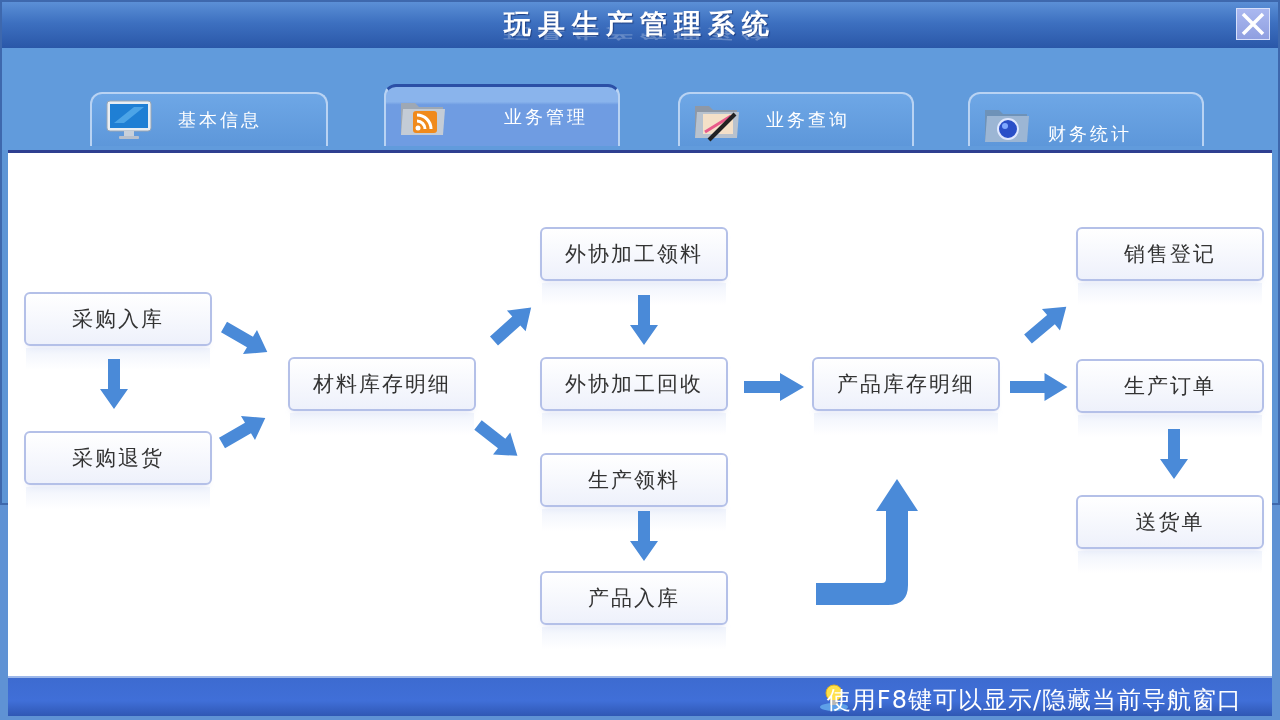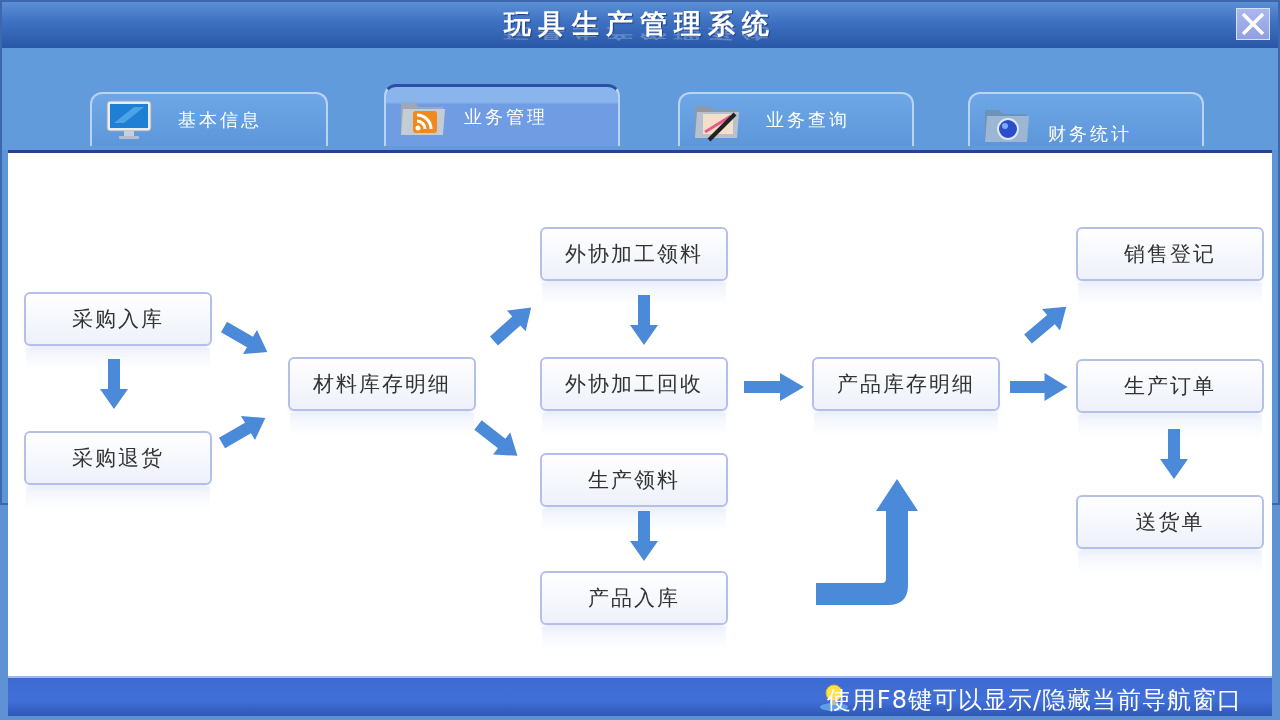--- a/index.html
+++ b/index.html
@@ -51,21 +51,21 @@
           <rect x="3" y="2" width="44" height="30" rx="3" fill="#e8eef4" stroke="#9aa6b4"></rect>
           <rect x="6" y="5" width="38" height="24" fill="#1f7fd4"></rect>
           <path d="M10 24 L30 8 L40 8 L20 24Z" fill="#5fb4f0" opacity="0.7"></path>
           <rect x="20" y="32" width="10" height="5" fill="#c8d0da"></rect>
           <rect x="15" y="37" width="20" height="3" rx="1" fill="#b8c0cc"></rect>
         </svg>
       </div>
       <span class="tab-label">基本信息</span>
     </div>
 
-    <div class="tab active" style="left:382px;width:236px;">
+    <div class="tab active" style="left:382px;width:236px;gap:40px;">
       <div class="tab-icon">
         <svg width="52" height="44" viewBox="0 0 52 44">
           <path d="M4 8 L18 8 L22 12 L46 12 L46 40 L4 40Z" fill="#9ea8b4"></path>
           <path d="M6 14 L48 14 L46 40 L4 40Z" fill="#c4ccd6"></path>
           <rect x="16" y="16" width="24" height="22" rx="3" fill="#f08a1c"></rect>
           <circle cx="21" cy="33" r="2.5" fill="#fff"></circle>
           <path d="M20 26 A8 8 0 0 1 28 34" stroke="#fff" stroke-width="3" fill="none"></path>
           <path d="M20 20 A14 14 0 0 1 34 34" stroke="#fff" stroke-width="3" fill="none"></path>
         </svg>
       </div>

